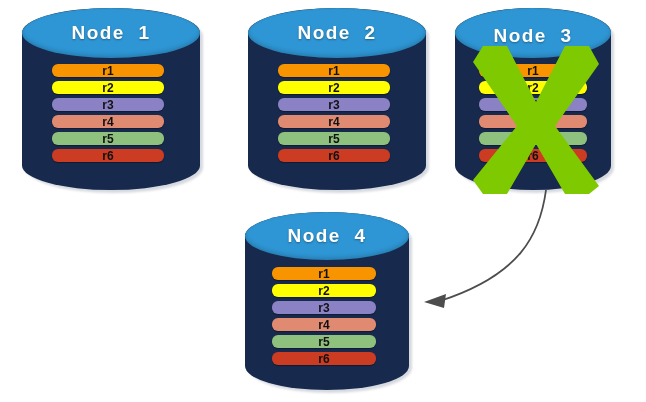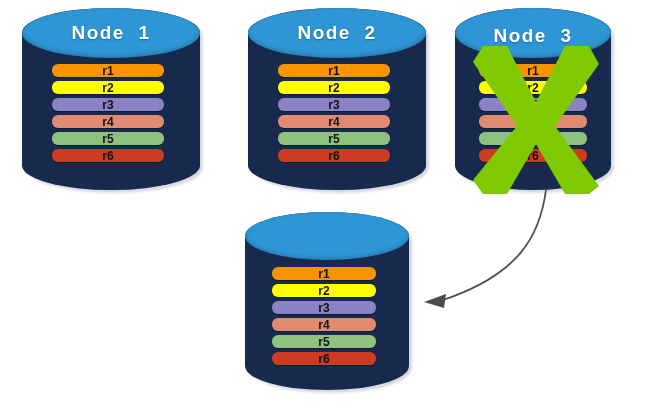--- a/index.html
+++ b/index.html
@@ -112,20 +112,21 @@
       <svg width="126" height="148" viewBox="0 0 126 148">
         <polygon points="10,0 34,0 63,56 92,0 116,0 126,18 82,80 126,140 116,148 92,148 63,98 34,148 10,148 0,134 44,80 0,16" fill="#7fc900"></polygon>
       </svg>
     </div>
   </div>
 
   <div class="node" id="node4" style="left:245px;top:212px;width:164px;height:178px;">
     <div class="cyl-shadow"></div>
     <div class="cyl-body"></div>
     <div class="cyl-top" style="height:48px;"></div>
+    <div class="cyl-title" style="top:13px;font-size:19px;">Node  4</div>
     <div class="records">
       <div class="rec" style="left:27px;top:55px;width:104px;height:13px;font-size:12px;background:#f79400;">r1</div>
       <div class="rec" style="left:27px;top:72px;width:104px;height:13px;font-size:12px;background:#ffff00;">r2</div>
       <div class="rec" style="left:27px;top:89px;width:104px;height:13px;font-size:12px;background:#8b82c6;">r3</div>
       <div class="rec" style="left:27px;top:106px;width:104px;height:13px;font-size:12px;background:#e08a72;">r4</div>
       <div class="rec" style="left:27px;top:123px;width:104px;height:13px;font-size:12px;background:#8fc17e;">r5</div>
       <div class="rec" style="left:27px;top:140px;width:104px;height:13px;font-size:12px;background:#cc3c22;">r6</div>
     </div>
   </div>
 

